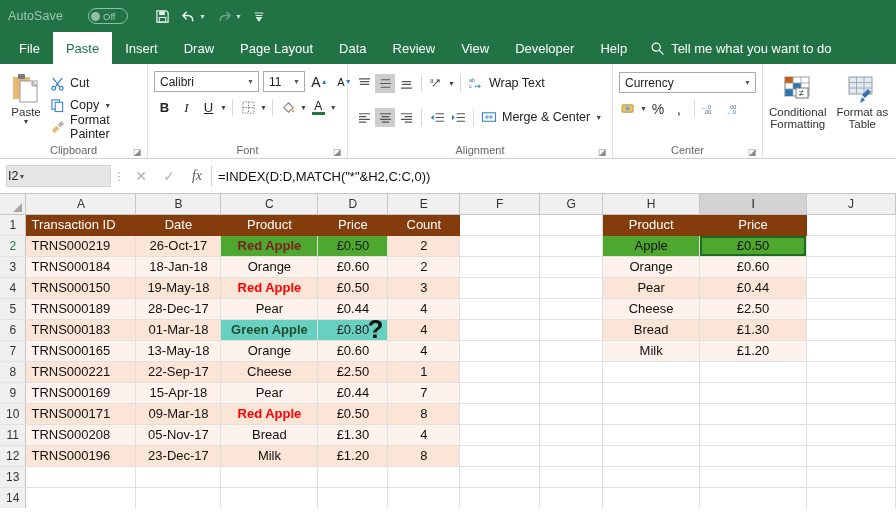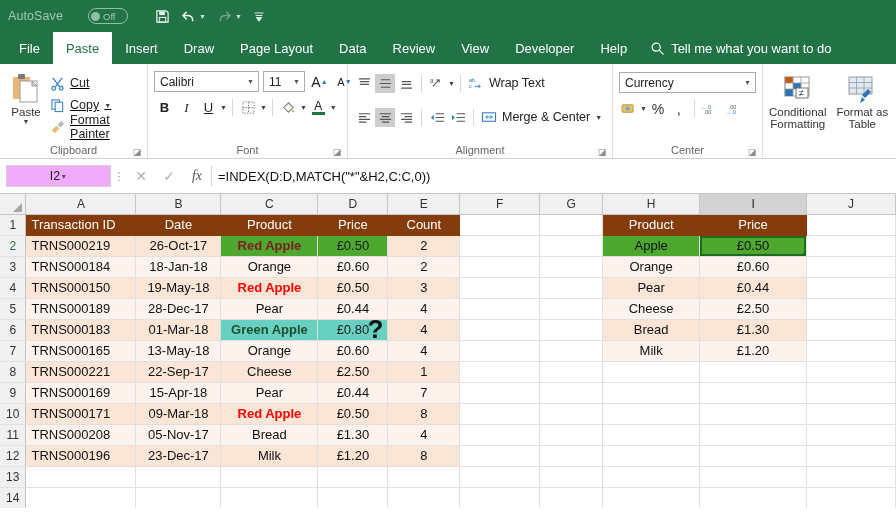--- a/index.html
+++ b/index.html
@@ -105,23 +105,23 @@
   .aln-row { display: flex; align-items: center; gap: 1px; }
 
   
   .fbar {
     height: 35px; background: #ffffff;
     display: flex; align-items: center;
     border-bottom: 1px solid #c6c6c6; padding: 0 2px;
   }
   .namebox {
     width: 105px; height: 22px; margin-left: 4px;
-    border: 1px solid #d4d4d4; background: #f0abfc;
-    display: flex; align-items: center; justify-content: center;
-    padding: 0 14px; font-size: 12.5px; color: #222;
+    border: 1px solid #d4d4d4; background: #e5e5e5;
+    display: flex; align-items: center; justify-content: flex-start;
+    padding: 0 1px; font-size: 12.5px; color: #222;
   }
   .fb-dots { width: 16px; text-align: center; color: #999; font-size: 11px; letter-spacing: 0; }
   .fb-actions { display: flex; align-items: center; gap: 0; }
   .fb-act {
     width: 28px; height: 22px; display: flex; align-items: center; justify-content: center;
     font-size: 14px; color: #b0b0b0;
   }
   .fb-act.fx { color: #555; font-style: italic; font-family: "Liberation Serif", serif; font-size: 14px; }
   .fb-input {
     flex: 1; height: 22px; border: 1px solid transparent; border-left: 1px solid #d4d4d4;
@@ -257,21 +257,21 @@
           <svg width="34" height="34" viewBox="0 0 34 34">
             <rect x="4" y="6" width="17" height="22" fill="#e8b774"></rect>
             <rect x="9" y="3" width="7" height="5" rx="1" fill="#7a7a7a"></rect>
             <rect x="11" y="10" width="17" height="21" fill="#ffffff" stroke="#9a9a9a" stroke-width="1"></rect>
             <path d="M23 10l5 5h-5z" fill="#d5d5d5" stroke="#9a9a9a" stroke-width="1"></path>
           </svg>
         </span>
         <span class="big-lbl">Paste</span>
         <span class="caret-dn">▼</span>
       </div>
-      <div style="display:flex;flex-direction:column;margin-left:2px;padding-top:3px;text-decoration:underline;">
+      <div style="display:flex;flex-direction:column;margin-left:2px;padding-top:3px;">
         <div class="small-row">
           <span class="ico">
             <svg width="15" height="15" viewBox="0 0 16 16">
                 <path d="M3 2l7 9M13 2L6 11" stroke="#2b7cc9" stroke-width="1.2" fill="none"></path>
                 <circle cx="4" cy="13" r="2" fill="none" stroke="#2b7cc9" stroke-width="1.2"></circle>
                 <circle cx="12" cy="13" r="2" fill="none" stroke="#2b7cc9" stroke-width="1.2"></circle>
               </svg>
           </span>
           <span class="small-lbl">Cut</span>
         </div>

